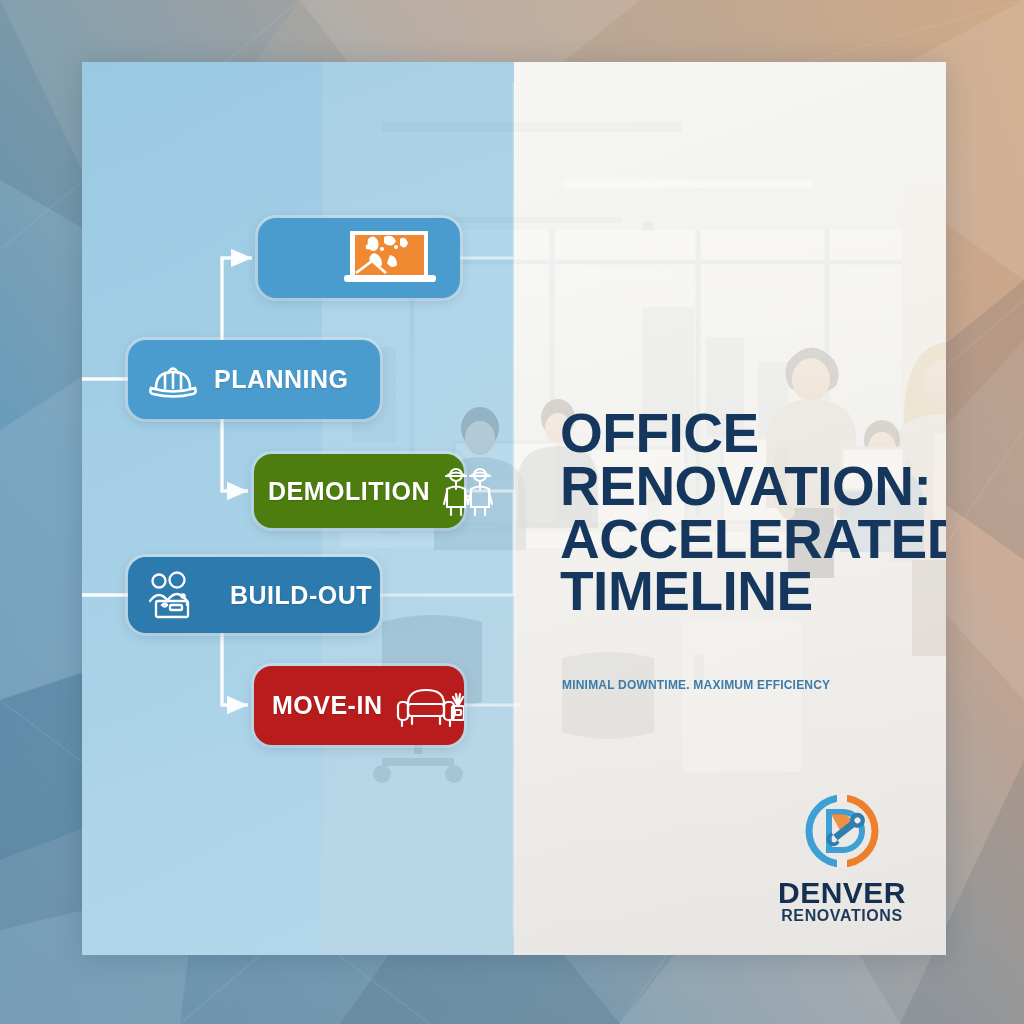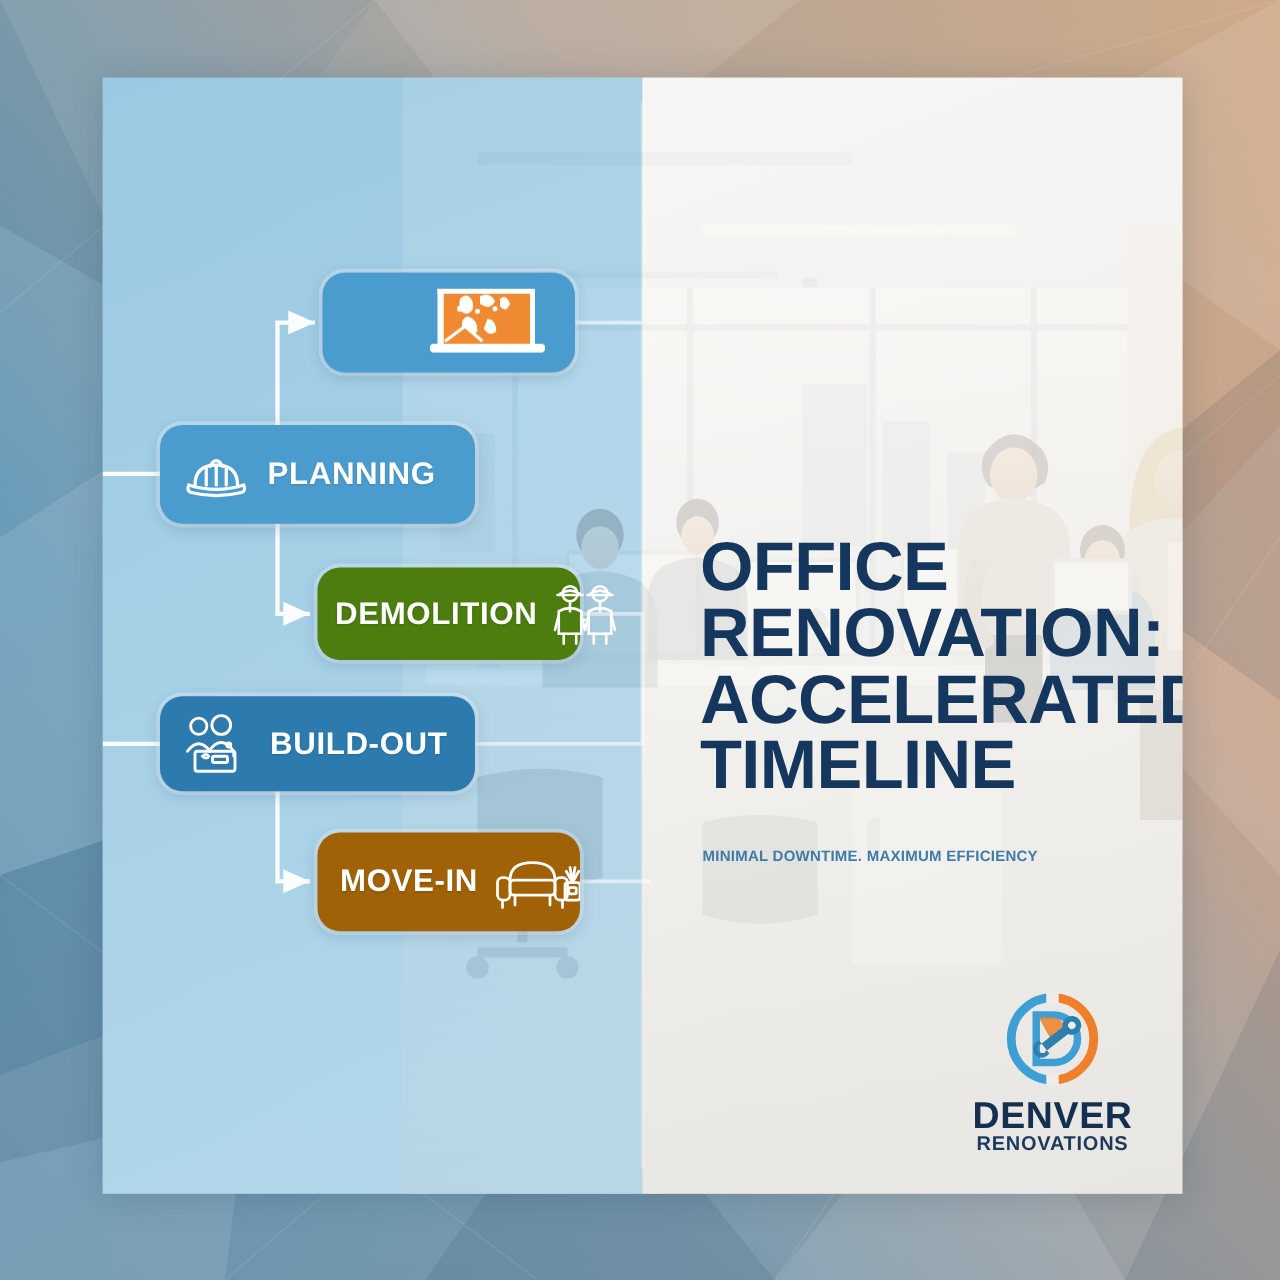--- a/index.html
+++ b/index.html
@@ -72,33 +72,32 @@
   .node .ico svg { display:block; }
 
   
   #node-blueprint { left:176px; top:156px; width:202px; height:80px;
                     justify-content:flex-end; padding-right:18px; }
   #node-planning  { left:46px;  top:278px; width:252px; height:79px;
                     padding-left:18px; gap:14px; }
   #node-demolition{ left:172px; top:392px; width:210px; height:74px;
                     padding-left:14px; gap:8px; }
   #node-buildout  { left:46px;  top:495px; width:252px; height:76px;
-                    padding-left:16px; gap:16px; }
+                    padding-left:16px; gap:30px; }
   #node-movein    { left:172px; top:604px; width:210px; height:79px;
                     padding-left:18px; gap:10px; }
 
   
   #headline {
     position:absolute; left:478px; top:345px; width:370px;
     color:#15375e;
     font-weight:bold;
     font-size:55px;
     line-height:.96;
     letter-spacing:-0.5px;
-    margin-top:20px;
   }
   #headline .ln { display:block; white-space:nowrap; }
   #subhead {
     position:absolute; left:480px; top:616px; width:400px;
     color:#3d7ca8;
     font-weight:bold;
     font-size:12px;
     letter-spacing:.2px;
     white-space:nowrap;
   }
@@ -410,21 +409,21 @@
           <circle cx="39" cy="25" r="1.6" fill="#ffffff"></circle>
 
           <rect x="12" y="30" width="32" height="16" rx="2"></rect>
           <path d="M18,34 q3,-3 5,0 q-2,3 -5,0Z"></path>
           <rect x="26" y="34" width="12" height="5" rx="1.5"></rect>
         </svg>
       </span>
       <span class="label">BUILD-OUT</span>
     </div>
 
-    <div class="node" id="node-movein" style="background:#a16207">
+    <div class="node" id="node-movein" style="background:#b91c1c">
       <span class="label">MOVE-IN</span>
       <span class="ico">
         <svg width="72" height="48" viewBox="0 0 72 48" xmlns="http://www.w3.org/2000/svg" fill="none" stroke="#ffffff" stroke-width="2.2" stroke-linecap="round">
 
           <path d="M16,22 q0,-14 18,-14 q18,0 18,14"></path>
 
           <rect x="16" y="22" width="36" height="12" rx="3"></rect>
 
           <rect x="6" y="20" width="10" height="18" rx="4"></rect>
           <rect x="52" y="20" width="10" height="18" rx="4"></rect>

